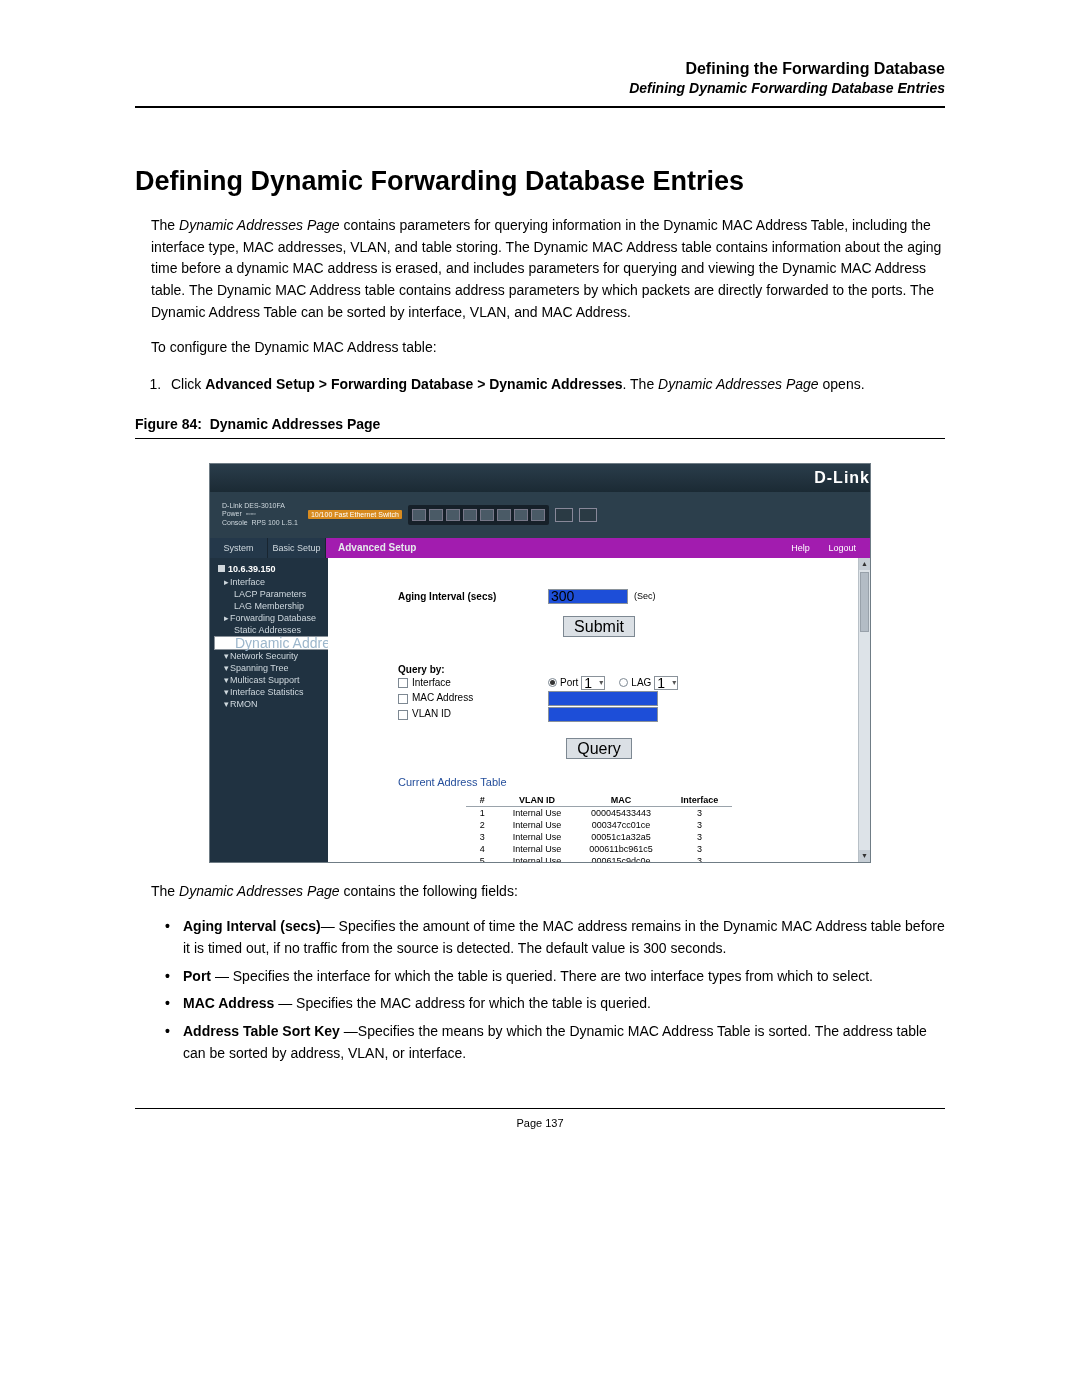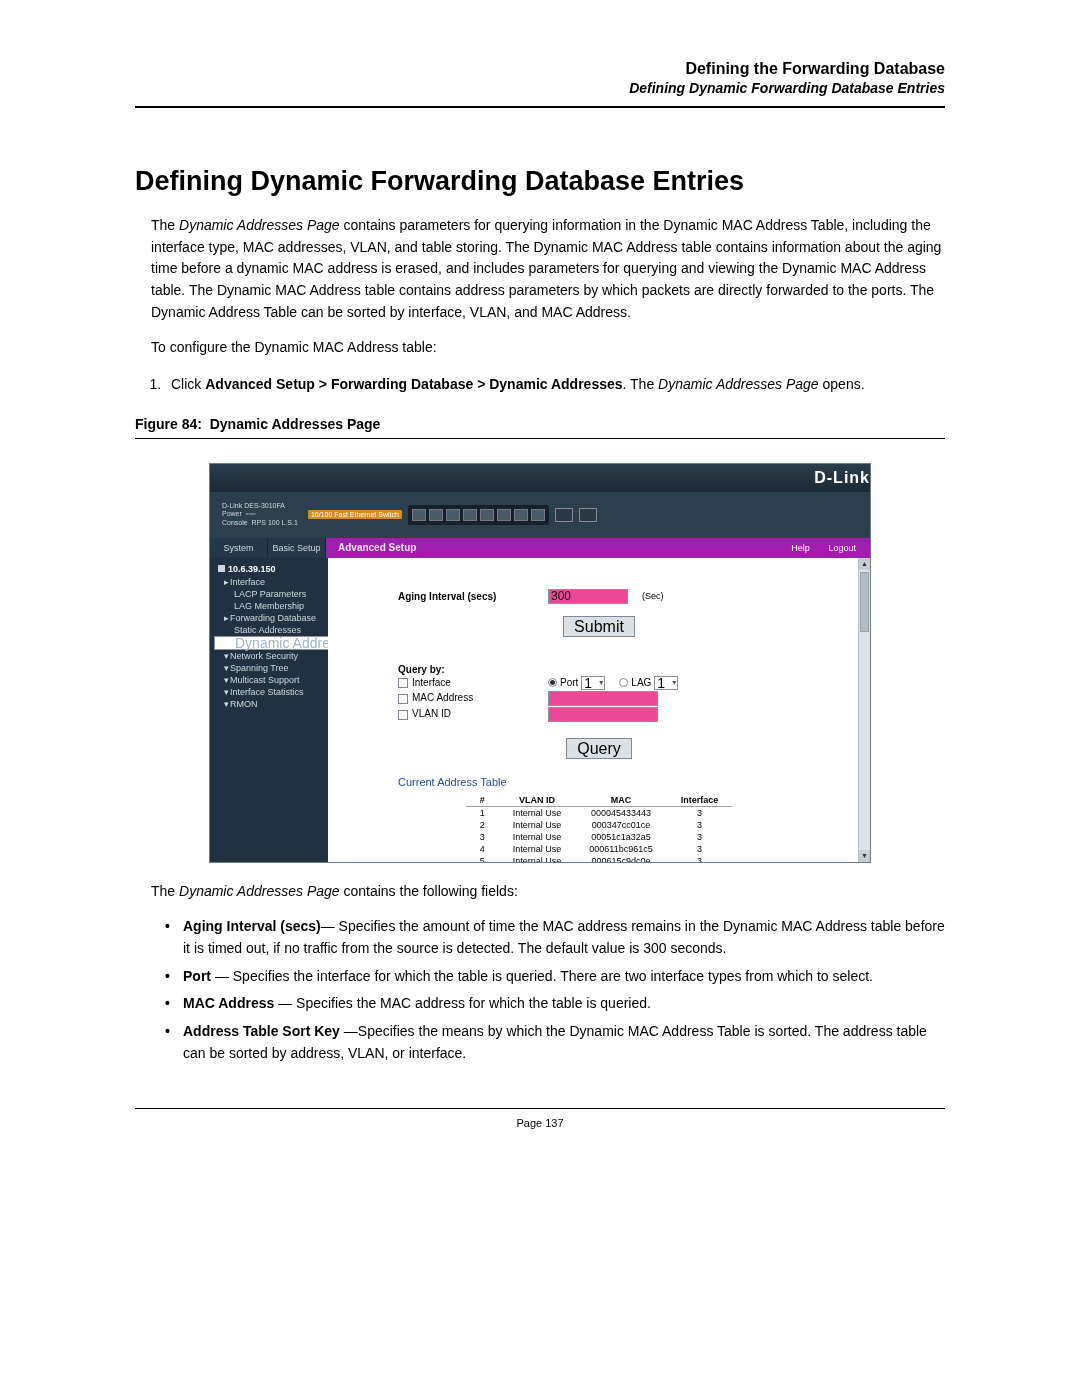--- a/index.html
+++ b/index.html
@@ -75,22 +75,22 @@
                border-left:1px solid #b8c0c7; }
   .scroll-up, .scroll-dn { height:12px; background:#c6ced5; display:flex; align-items:center;
                justify-content:center; font-size:7px; color:#333; }
   .scroll-thumb { position:absolute; left:1px; right:1px; top:14px; height:60px;
                   background:#b3bcc5; border:1px solid #98a1aa; }
 
   .panel { padding: 30px 70px 10px 70px; font-size: 10px; }
   .frow { display: flex; align-items: center; margin: 1px 0; }
   .flabel { width: 150px; font-size: 10px; }
   .flabel.b { font-weight: bold; }
-  .tinput { height: 15px; border: 1px solid #8a929a; background:#ec4899; padding:0 2px;
-            font-size:12px; color:#000; }
+  .tinput { height: 15px; border: 1px solid #8a929a; background:#1d4ed8; padding:0 2px;
+            font-size:14px; color:#000; }
   .btn3d { font-size: 16px; padding: 1px 10px; background: #dbe0e5;
            border: 1px solid #7d8892; cursor: default; }
   .center { text-align: center; }
   .cab { color: #244e9b; font-size: 11px; margin: 18px 0 6px 0; }
 
   table.addr { border-collapse: collapse; margin: 0 auto; }
   table.addr th, table.addr td { font-size: 9px; padding: 1px 14px; text-align: center; }
   table.addr th { font-weight: bold; border-bottom: 1px solid #9aa3ab; }
 
   .chk { width:10px; height:10px; border:1px solid #7d8892; display:inline-block;
@@ -185,21 +185,21 @@
         <div class="tree-item"><span class="caret">▾</span><span>Multicast Support</span></div>
         <div class="tree-item"><span class="caret">▾</span><span>Interface Statistics</span></div>
         <div class="tree-item"><span class="caret">▾</span><span>RMON</span></div>
       </div>
 
       <div class="main">
         <div class="panel">
           <div class="frow">
             <span class="flabel b">Aging Interval (secs)</span>
             <input class="tinput" style="width: 80px;" value="300">
-            <span style="margin-left:14px; font-size:9px;">(Sec)</span>
+            <span style="margin-left:6px; font-size:9px;">(Sec)</span>
           </div>
           <div class="center" style="margin:14px 0 28px 0;">
             <span class="btn3d">Submit</span>
           </div>
 
           <div class="frow">
               <span class="flabel b">Query by:</span>
             </div>
           <div class="frow">
             <span class="flabel"><span class="chk"></span><span>Interface</span></span>

